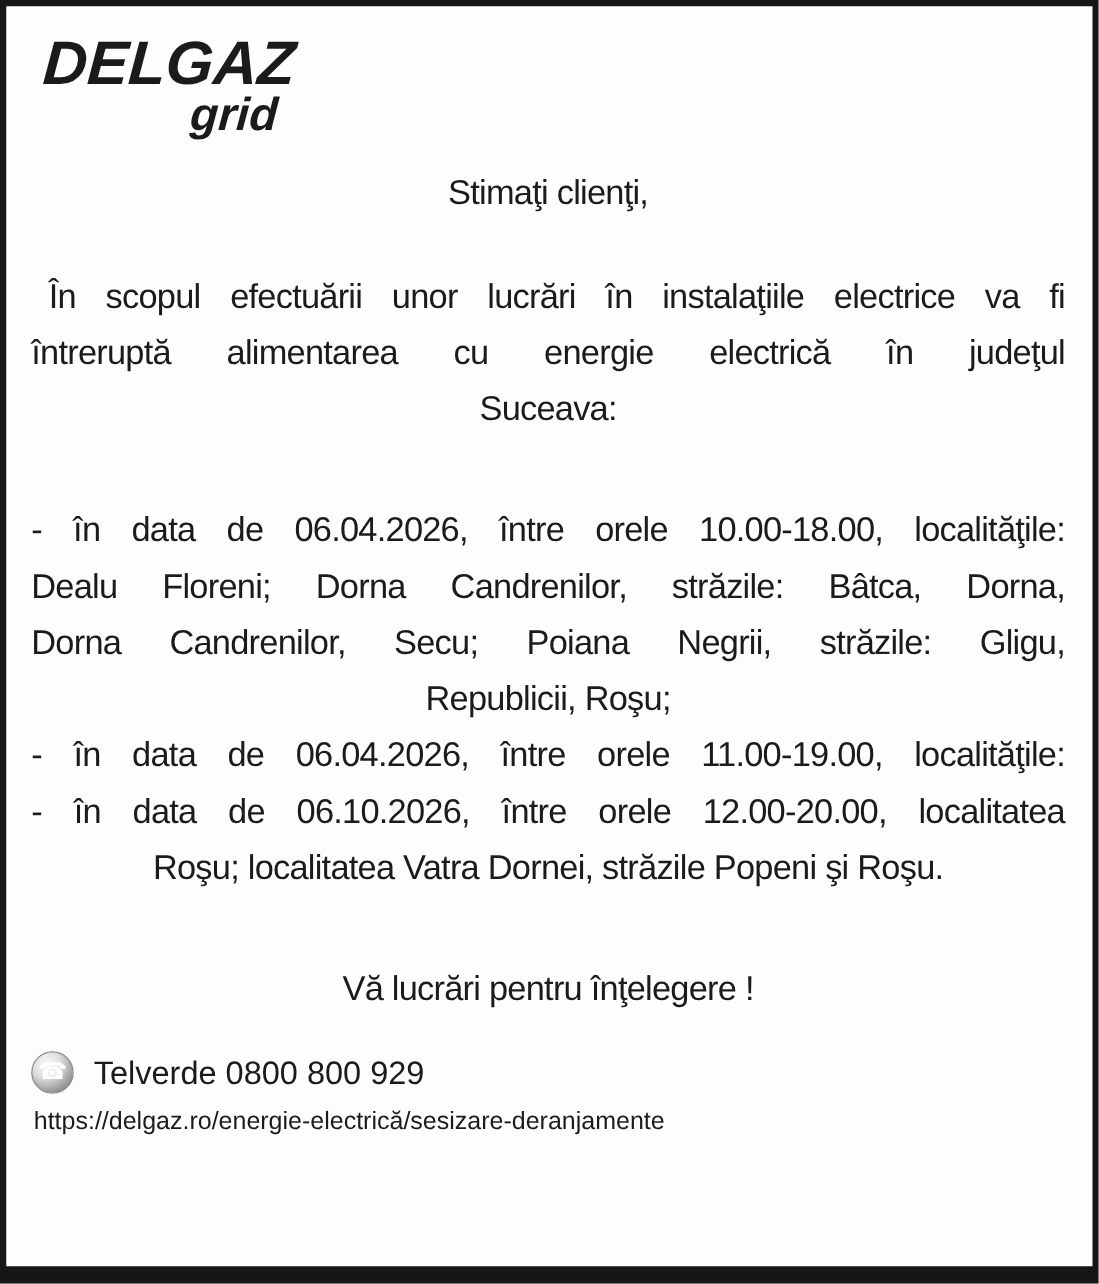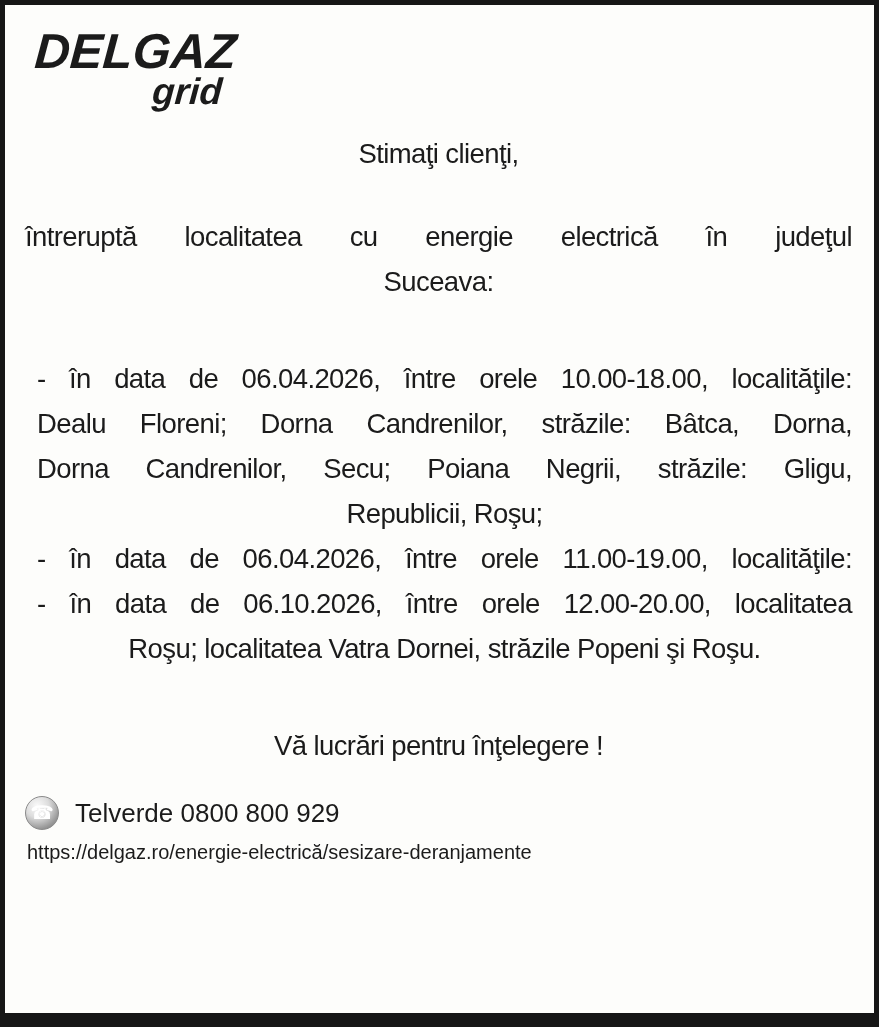--- a/index.html
+++ b/index.html
@@ -48,21 +48,21 @@
     line-height: 45px;
     letter-spacing: -0.6px;
     font-weight: 500;
   }
   .line { display: block; }
   .j { text-align: justify; text-align-last: justify; }
   .l { text-align: center; }
   .indent { padding-left: 14px; }
   .salutation { margin-top: 20px; }
   .intro { margin-top: 38px; }
-  .outages { margin-top: 52px; margin-left: 12px; }
+  .outages { margin-top: 52px; }
   .closing { margin-top: 52px; }
   
   .contact-row {
     margin-top: 26px;
     display: flex;
     align-items: center;
     gap: 16px;
     font-size: 26px;
     letter-spacing: 0;
     font-weight: 400;
@@ -98,21 +98,22 @@
   <div class="content">
 
     <div class="logo">
       <div class="logo-brand">DELGAZ</div>
       <div class="logo-sub">grid</div>
     </div>
 
     <div class="bodytext salutation line l">Stimaţi clienţi,</div>
 
     <div class="bodytext intro">
-      <span class="line j">întreruptă localitatea cu energie electrică în judeţul</span>
+      <span class="line j indent">În scopul efectuării unor lucrări în instalaţiile electrice va fi</span>
+      <span class="line j">întreruptă alimentarea cu energie electrică în judeţul</span>
       <span class="line l">Suceava:</span>
     </div>
 
     <div class="bodytext outages">
 
       <div>
         <span class="line j">- în data de 06.04.2026, între orele 10.00-18.00, localităţile:</span>
         <span class="line j">Dealu Floreni; Dorna Candrenilor, străzile: Bâtca, Dorna,</span>
         <span class="line j">Dorna Candrenilor, Secu; Poiana Negrii, străzile: Gligu,</span>
         <span class="line l">Republicii, Roşu;</span>

